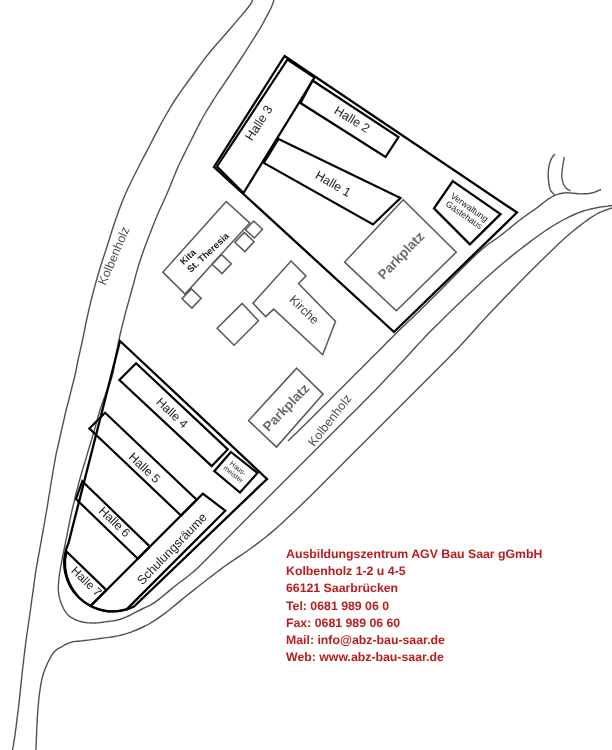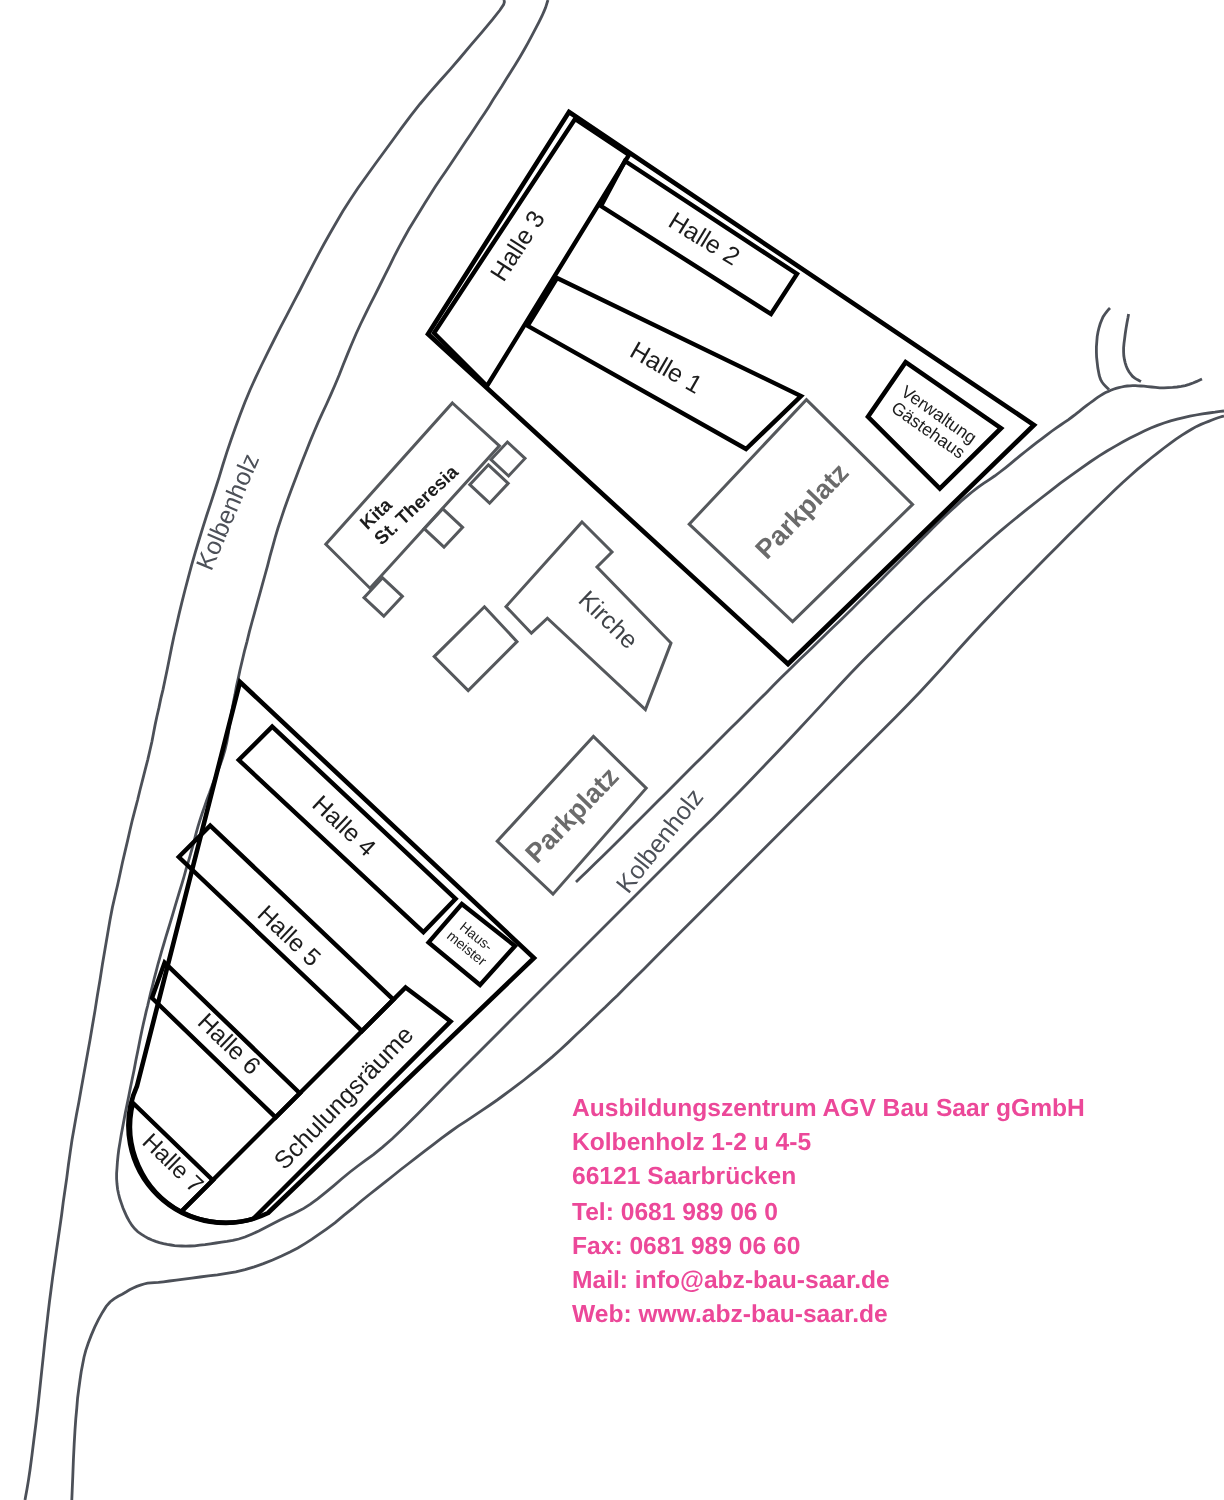--- a/index.html
+++ b/index.html
@@ -5,21 +5,21 @@
   html,body{margin:0;padding:0;background:#ffffff;}
   #map{position:relative;width:612px;height:750px;background:#fff;overflow:hidden;
        font-family:"Liberation Sans", sans-serif;
        -webkit-font-smoothing:antialiased;text-rendering:geometricPrecision;}
   svg{position:absolute;left:0;top:0;}
   .lbl{fill:#1c1c1c;font-family:"Liberation Sans", sans-serif;}
   .grey{fill:#6b6b6b;}
   .road{fill:#4c5058;}
   #addr{position:absolute;left:286px;top:546px;width:300px;
         font-family:"Liberation Sans", sans-serif;font-size:12.3px;font-weight:bold;
-        color:#ec4899;line-height:17.2px;white-space:nowrap;}
+        color:#b91c1c;line-height:17.2px;white-space:nowrap;}
 </style>
 </head>
 <body>
 <div id="map">
 <svg width="612" height="750" viewBox="0 0 612 750">
 
   <path d="M252.0,0.0 L252.1,0.5 L252.2,1.0 L251.8,2.3 L250.0,5.0 L246.3,9.7 L241.1,15.9 L235.4,22.6 L230.0,29.0 L225.0,34.8 L219.9,40.5 L214.9,46.2 L210.0,52.0 L205.3,57.9 L200.8,63.9 L196.4,70.0 L192.0,76.0 L187.6,82.0 L183.2,88.1 L178.9,94.1 L175.0,100.0 L171.4,105.6 L168.2,111.1 L165.1,116.5 L162.0,122.0 L159.0,127.6 L156.0,133.3 L153.0,139.1 L150.0,145.0 L146.8,151.1 L143.5,157.4 L140.2,163.7 L137.0,170.0 L133.9,176.2 L130.8,182.5 L127.8,188.8 L125.0,195.0 L122.4,201.2 L120.0,207.5 L117.7,213.8 L115.5,220.0 L113.4,226.2 L111.4,232.5 L109.5,238.8 L107.5,245.0 L105.5,251.2 L103.4,257.5 L101.4,263.8 L99.5,270.0 L97.6,276.3 L95.8,282.6 L94.1,288.9 L92.5,295.0 L91.0,300.9 L89.6,306.7 L88.3,312.4 L87.0,318.0 L85.8,323.7 L84.7,329.3 L83.6,334.8 L82.5,340.0 L81.5,344.8 L80.4,349.3 L79.5,353.7 L78.5,358.0 L77.6,362.2 L76.8,366.4 L76.0,370.6 L75.0,375.0 L73.9,379.8 L72.6,384.8 L71.3,389.9 L70.0,395.0 L68.8,400.0 L67.5,404.9 L66.2,409.9 L65.0,415.0 L63.8,420.3 L62.5,425.8 L61.2,431.4 L60.0,437.0 L58.8,442.5 L57.5,448.0 L56.2,453.7 L55.0,460.0 L53.8,467.0 L52.5,474.6 L51.2,482.3 L50.0,490.0 L48.7,497.6 L47.5,505.3 L46.2,512.9 L45.0,520.0 L43.8,526.6 L42.7,532.8 L41.6,538.9 L40.5,545.0 L39.4,551.2 L38.2,557.5 L37.1,563.8 L36.0,570.0 L35.1,576.2 L34.2,582.5 L33.4,588.8 L32.5,595.0 L31.6,601.2 L30.8,607.5 L29.9,613.8 L29.0,620.0 L28.1,626.2 L27.2,632.5 L26.3,638.8 L25.5,645.0 L24.7,651.1 L24.0,657.0 L23.3,663.2 L22.5,670.0 L21.7,677.7 L20.8,686.1 L19.9,694.6 L19.0,703.0 L18.0,711.5 L16.9,720.1 L15.9,728.2 L15.0,735.0 L14.2,740.3 L13.5,744.5 L12.9,747.7 L12.5,750.0" fill="none" stroke="#4c5058" stroke-width="1.4"></path>
 
   <path d="M274.0,0.0 L273.7,0.9 L273.3,2.2 L272.8,3.8 L272.0,5.7 L271.0,8.0 L269.6,10.8 L267.9,14.1 L266.0,17.7 L264.0,21.4 L262.0,25.0 L259.9,28.6 L257.7,32.2 L255.5,35.8 L253.2,39.4 L251.0,43.0 L248.8,46.4 L246.6,49.8 L244.5,53.2 L242.3,56.6 L240.0,60.0 L237.7,63.5 L235.3,67.1 L232.9,70.6 L230.5,74.3 L228.0,78.0 L225.5,81.8 L222.9,85.6 L220.2,89.5 L217.6,93.4 L215.0,97.5 L212.4,101.6 L209.8,105.9 L207.1,110.2 L204.5,114.5 L202.0,119.0 L199.5,123.6 L197.1,128.2 L194.8,132.9 L192.4,137.7 L190.0,142.5 L187.6,147.3 L185.1,152.2 L182.7,157.1 L180.3,162.0 L178.0,167.0 L175.8,172.1 L173.7,177.2 L171.6,182.4 L169.6,187.5 L167.5,192.5 L165.4,197.3 L163.3,202.0 L161.1,206.7 L159.0,211.3 L157.0,216.0 L155.0,220.8 L153.1,225.6 L151.2,230.4 L149.3,235.2 L147.5,240.0 L145.7,244.8 L143.9,249.6 L142.2,254.4 L140.6,259.2 L139.0,264.0 L137.6,268.7 L136.3,273.4 L135.0,278.1 L133.8,282.8 L132.5,287.5 L131.2,292.2 L129.9,296.9 L128.6,301.6 L127.3,306.3 L126.0,311.0 L124.7,315.8 L123.5,320.8 L122.2,325.7 L121.1,330.4 L120.0,335.0 L119.1,339.3 L118.2,343.3 L117.5,347.2 L116.7,351.1 L116.0,355.0 L115.3,359.0 L114.7,363.1 L114.1,367.1 L113.4,371.1 L112.5,375.0 L111.4,378.7 L110.1,382.4 L108.7,386.0 L107.3,389.5 L106.0,393.0 L104.8,396.4 L103.5,399.8 L102.3,403.2 L101.1,406.6 L100.0,410.0 L98.9,413.6 L97.9,417.2 L97.0,420.8 L96.0,424.4 L95.0,428.0 L94.0,431.4 L93.0,434.7 L92.1,438.0 L91.1,441.4 L90.0,445.0 L88.8,448.9 L87.6,452.9 L86.4,457.1 L85.2,461.1 L84.0,465.0 L82.9,468.6 L81.9,472.0 L80.9,475.3 L80.0,478.6 L79.0,482.0 L78.1,485.6 L77.1,489.3 L76.2,493.0 L75.3,496.6 L74.5,500.0 L73.8,503.0 L73.1,505.7 L72.5,508.4 L71.8,511.4 L71.0,515.0 L70.1,519.4 L69.1,524.5 L68.0,529.9 L67.0,535.2 L66.0,540.0 L65.1,544.4 L64.3,548.5 L63.5,552.4 L62.7,556.2 L62.0,560.0 L61.3,563.8 L60.6,567.5 L60.0,571.2 L59.4,574.7 L59.0,578.0 L58.7,581.1 L58.5,584.0 L58.3,586.7 L58.3,589.4 L58.5,592.0 L58.8,594.6 L59.3,597.0 L59.9,599.4 L60.7,601.7 L61.5,604.0 L62.5,606.3 L63.5,608.5 L64.7,610.7 L66.0,612.7 L67.4,614.4 L68.9,615.9 L70.6,617.1 L72.4,618.2 L74.2,619.2 L76.0,620.0 L77.8,620.7 L79.7,621.3 L81.7,621.8 L83.6,622.2 L85.5,622.5 L87.3,622.8 L89.1,622.9 L90.9,623.0 L92.9,623.1 L95.0,623.0 L97.4,622.9 L99.9,622.6 L102.5,622.3 L105.2,621.9 L108.0,621.5 L110.8,621.1 L113.5,620.7 L116.4,620.2 L119.4,619.5 L122.5,618.5 L125.8,617.1 L129.4,615.5 L133.0,613.6 L136.6,611.7 L140.0,610.0 L143.1,608.5 L146.0,607.2 L148.9,605.8 L151.9,604.2 L155.2,602.1 L158.8,599.4 L162.7,596.3 L166.8,592.9 L170.9,589.4 L175.0,586.0 L178.9,583.0 L182.7,580.2 L186.7,577.3 L191.0,573.8 L196.1,569.4 L202.0,563.7 L208.7,557.1 L215.7,550.0 L222.9,542.6 L230.0,535.5 L236.9,528.6 L243.9,521.6 L250.9,514.6 L258.0,507.5 L265.0,500.5 L272.0,493.5 L279.0,486.5 L286.0,479.5 L293.0,472.5 L300.0,465.5 L307.0,458.5 L314.0,451.5 L321.0,444.5 L328.0,437.5 L335.0,430.5 L342.1,423.4 L349.2,416.3 L356.4,409.2 L363.3,402.3 L370.0,395.5 L376.4,388.9 L382.6,382.4 L388.6,376.1 L394.4,370.0 L400.0,364.0 L405.4,358.2 L410.5,352.7 L415.4,347.3 L420.2,342.1 L425.0,337.0 L429.7,332.1 L434.4,327.4 L439.0,322.9 L443.5,318.4 L448.0,314.0 L452.4,309.7 L456.7,305.6 L461.0,301.4 L465.4,297.3 L470.0,293.0 L474.8,288.5 L479.8,283.8 L484.9,279.1 L490.0,274.5 L495.0,270.0 L500.0,265.7 L505.0,261.5 L510.0,257.4 L515.0,253.4 L520.0,249.5 L525.1,245.6 L530.2,241.6 L535.4,237.8 L540.3,234.3 L545.0,231.0 L549.4,228.1 L553.5,225.5 L557.5,223.2 L561.3,221.0 L565.0,219.0 L568.6,217.2 L572.1,215.5 L575.4,214.0 L578.7,212.7 L582.0,211.5 L585.3,210.4 L588.6,209.6 L591.8,208.8 L594.9,208.1 L598.0,207.5 L601.2,206.9 L604.4,206.5 L607.5,206.1 L610.1,205.7 L612.0,205.5" fill="none" stroke="#4c5058" stroke-width="1.4"></path>
 

